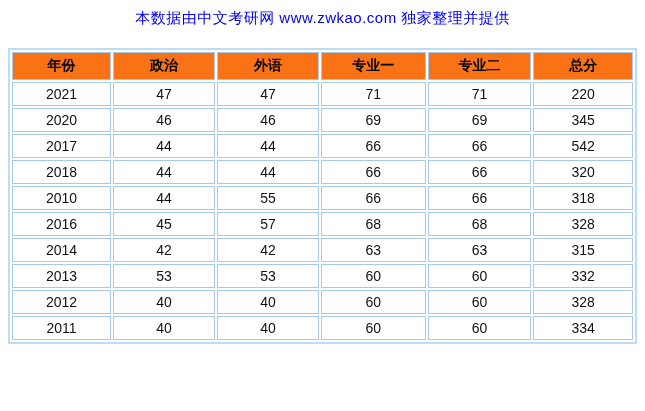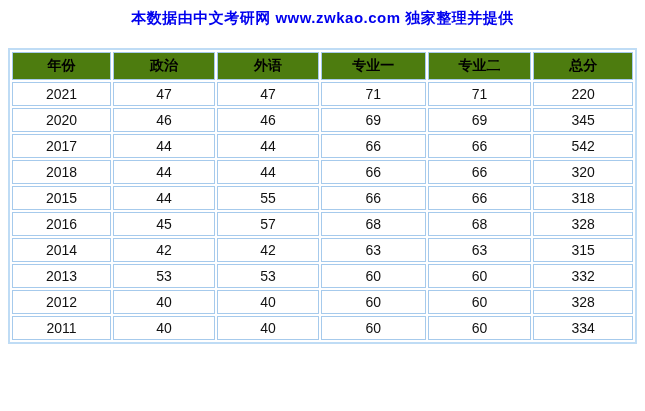--- a/index.html
+++ b/index.html
@@ -14,38 +14,38 @@
   .page {
     width: 645px;
     height: 411px;
     position: relative;
     background: #ffffff;
   }
   .page-title {
     padding-top: 9px;
     text-align: center;
     font-size: 15px;
-    font-weight: bold;
+    font-weight: normal;
     color: #0000ee;
     letter-spacing: 0.5px;
     white-space: nowrap;
   }
   table.scores {
     position: absolute;
     left: 8px;
     top: 48px;
     width: 629px;
     border-collapse: separate;
     border-spacing: 2px;
     border: 2px solid #bfdcf5;
     background: #ffffff;
     table-layout: fixed;
   }
   table.scores th {
-    background: #4d7c0f;
+    background: #f97316;
     border: 1px solid #a6caec;
     font-size: 14px;
     font-weight: bold;
     color: #000000;
     text-align: center;
     height: 26px;
     padding: 0;
   }
   table.scores td {
     background: #ffffff;
@@ -116,21 +116,21 @@
         </tr>
         <tr>
           <td>2018</td>
           <td>44</td>
           <td>44</td>
           <td>66</td>
           <td>66</td>
           <td>320</td>
         </tr>
         <tr>
-          <td>2015</td>
+          <td>2010</td>
           <td>44</td>
           <td>55</td>
           <td>66</td>
           <td>66</td>
           <td>318</td>
         </tr>
         <tr>
           <td>2016</td>
           <td>45</td>
           <td>57</td>

